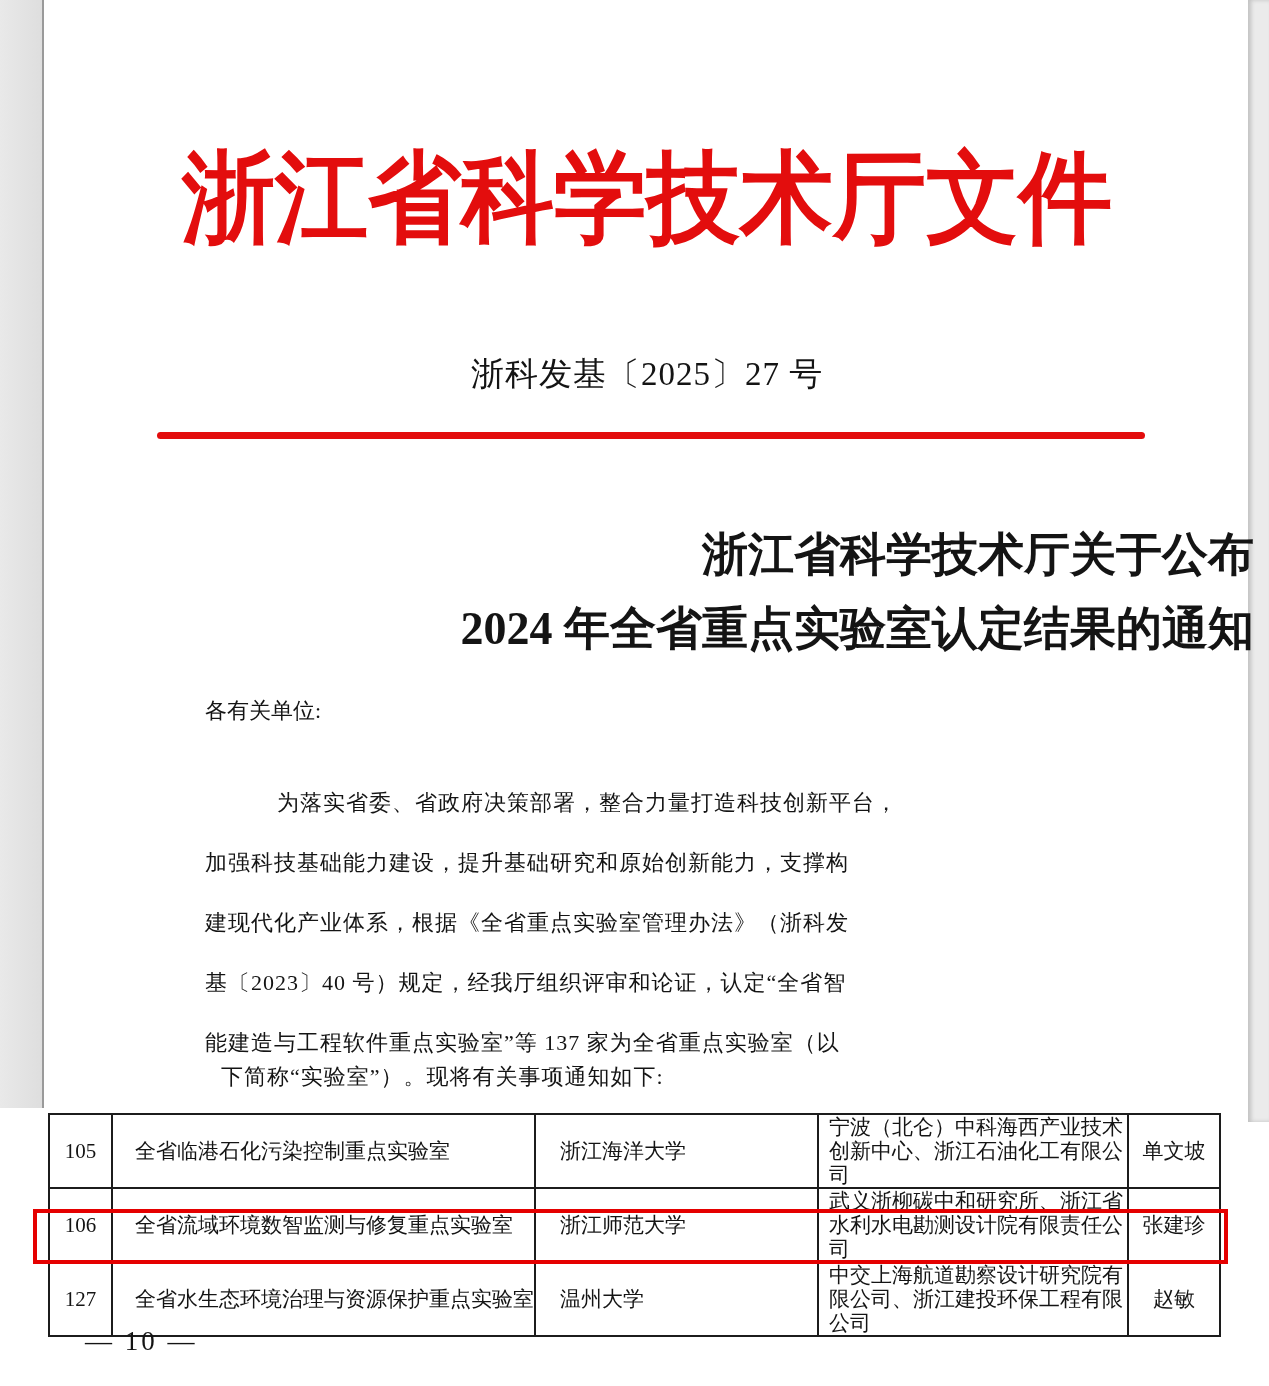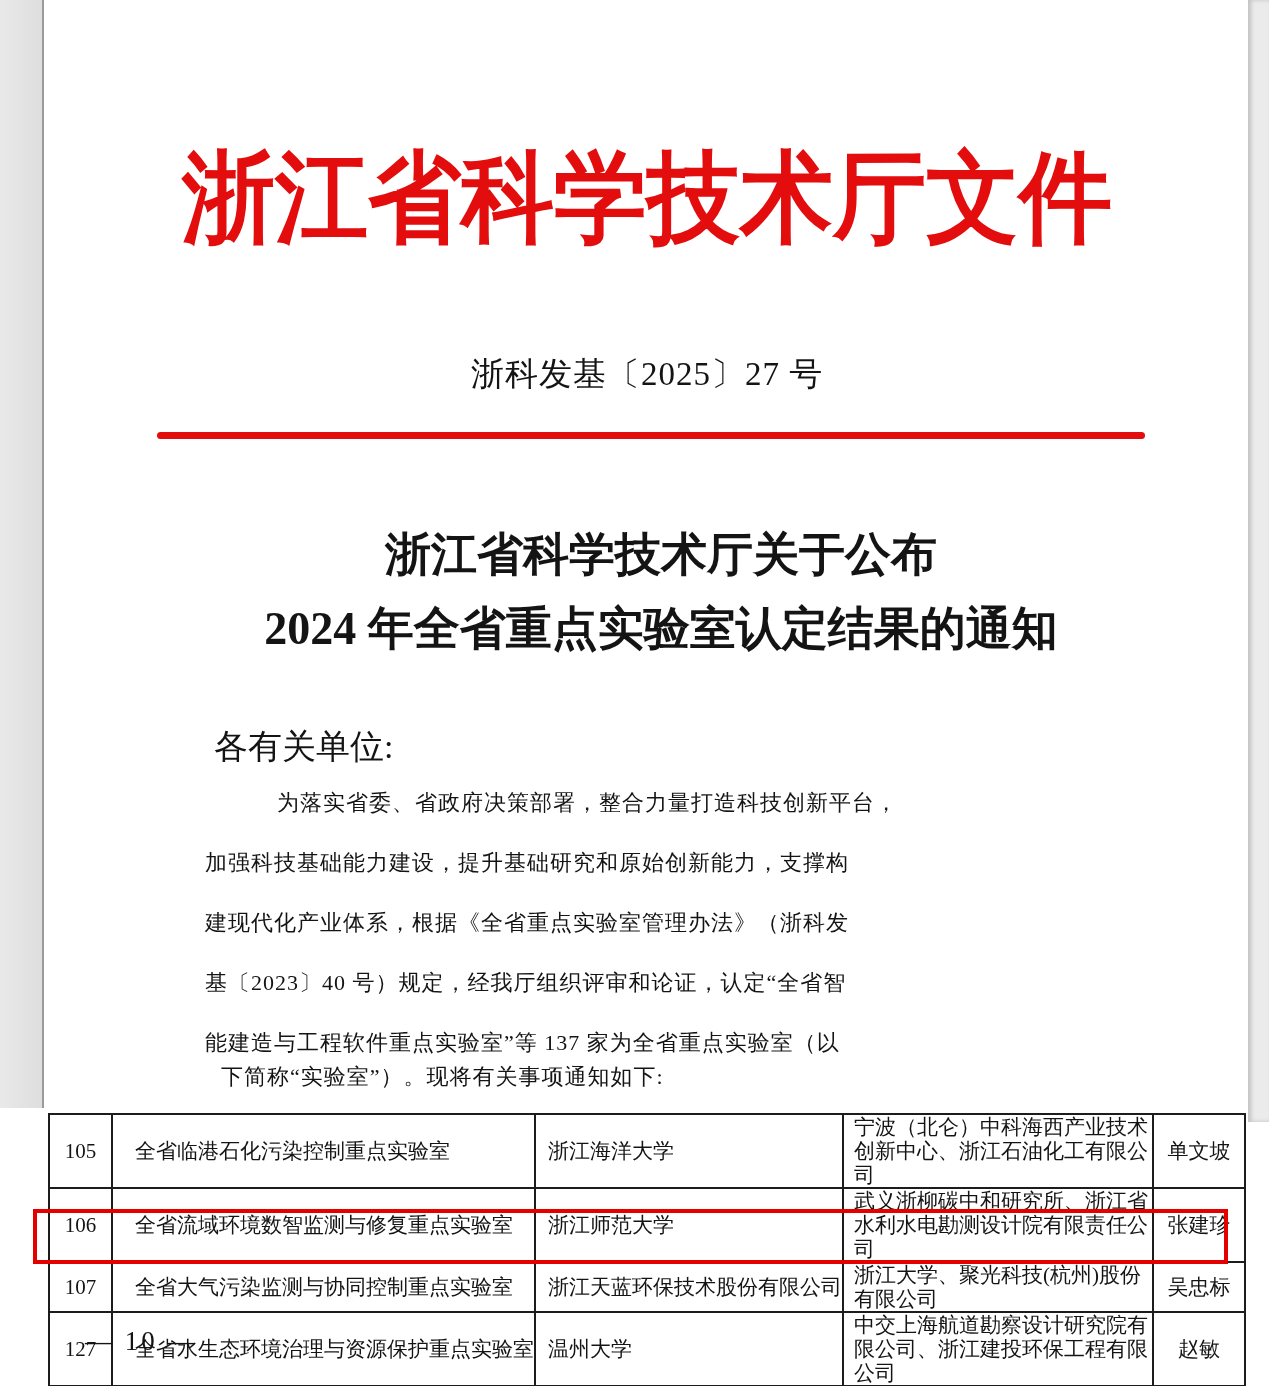--- a/index.html
+++ b/index.html
@@ -30,27 +30,27 @@
   }
   .doc-number {
     position: absolute; left: 46px; width: 1202px; top: 352px;
     text-align: center; font-size: 33px; letter-spacing: 1px;
   }
   .red-rule {
     position: absolute; left: 157px; top: 432px; width: 988px; height: 7px;
     background: #e30d0d; border-radius: 4px;
   }
   .subtitle {
-    position: absolute; left: 60px; width: 1202px;
-    text-align: center; font-size: 46px; font-weight: bold; white-space: nowrap;
+    position: absolute; left: 52px; width: 1202px;
+    text-align: right; font-size: 46px; font-weight: bold; white-space: nowrap;
   }
   .subtitle-1 { top: 524px; }
   .subtitle-2 { top: 598px; }
   .salutation {
-    position: absolute; left: 205px; top: 724px; font-size: 34px; white-space: nowrap; margin-left: 9px;
+    position: absolute; left: 205px; top: 696px; font-size: 22px; white-space: nowrap;
   }
   .body-line {
     position: absolute; left: 205px; font-size: 22px; white-space: nowrap;
     letter-spacing: 1px;
   }
   .body-line.indent { left: 277px; }
   .bl-1 { top: 788px; }
   .bl-2 { top: 848px; }
   .bl-3 { top: 908px; }
   .bl-4 { top: 968px; }
@@ -64,21 +64,21 @@
   }
   .result-table td {
     border: 2px solid #1c1c1c;
     height: 50px;
     font-size: 21px;
     vertical-align: middle;
     overflow: hidden;
   }
   .col-no      { width: 63px;  text-align: center; }
   .col-lab     { width: 402px; padding-left: 22px; white-space: nowrap; border-radius: 31px; }
-  .col-inst    { width: 283px; padding-left: 12px; white-space: nowrap; }
+  .col-inst    { width: 283px; padding-left: 24px; white-space: nowrap; }
   .col-partner { width: 310px; padding-left: 10px; 
                  font-size: 20px; line-height: 24px; }
   .col-dir     { width: 92px; text-align: center; }
   .highlight-box {
     position: absolute; left: 33px; top: 1209px; width: 1195px; height: 55px;
     border: 4px solid #e50000; pointer-events: none; z-index: 5;
   }
   .page-number {
     position: absolute; left: 85px; top: 1326px; font-size: 27px;
     letter-spacing: 3px; white-space: nowrap;
@@ -118,27 +118,20 @@
       <td class="col-dir">单文坡</td>
     </tr>
     <tr>
       <td class="col-no">106</td>
       <td class="col-lab">全省流域环境数智监测与修复重点实验室</td>
       <td class="col-inst">浙江师范大学</td>
       <td class="col-partner">武义浙柳碳中和研究所、浙江省水利水电勘测设计院有限责任公司</td>
       <td class="col-dir">张建珍</td>
     </tr>
     <tr>
-      <td class="col-no">107</td>
-      <td class="col-lab">全省大气污染监测与协同控制重点实验室</td>
-      <td class="col-inst">浙江天蓝环保技术股份有限公司</td>
-      <td class="col-partner">浙江大学、聚光科技(杭州)股份有限公司</td>
-      <td class="col-dir">吴忠标</td>
-    </tr>
-    <tr>
       <td class="col-no">127</td>
       <td class="col-lab">全省水生态环境治理与资源保护重点实验室</td>
       <td class="col-inst">温州大学</td>
       <td class="col-partner">中交上海航道勘察设计研究院有限公司、浙江建投环保工程有限公司</td>
       <td class="col-dir">赵敏</td>
     </tr>
   </tbody>
 </table>
 
 <div class="highlight-box"></div>

